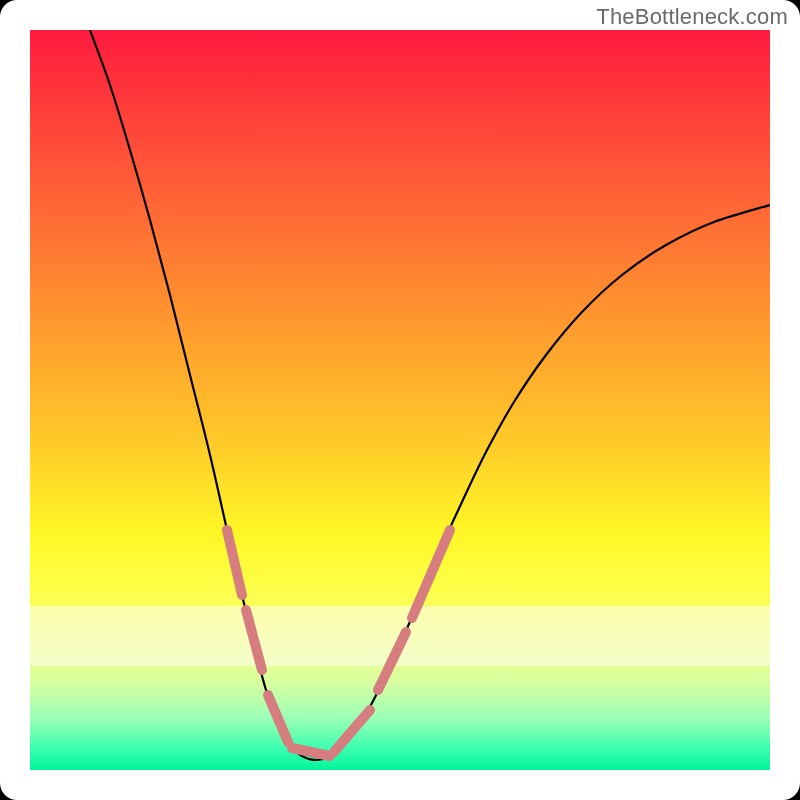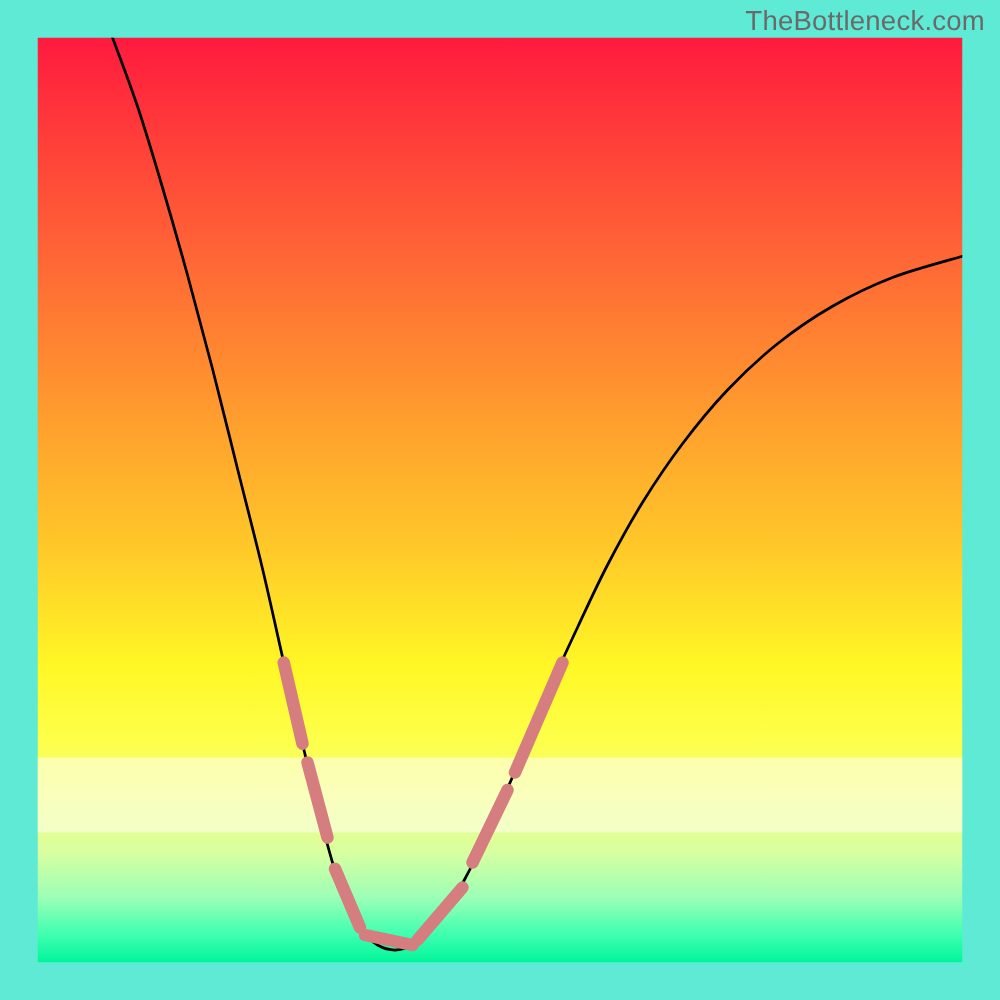--- a/index.html
+++ b/index.html
@@ -10,21 +10,22 @@
     overflow: hidden;
     background: #000;
     font-family: Arial, Helvetica, sans-serif;
   }
   .frame {
     position: absolute;
     left: 0;
     top: 0;
     width: 800px;
     height: 800px;
-    background: #5eead4;
+    background: #ffffff;
+    border-radius: 17px;
   }
   .watermark {
     position: absolute;
     top: 4px;
     right: 12px;
     color: #6a6a6a;
     font-size: 22px;
     font-weight: 400;
     letter-spacing: 0.2px;
     z-index: 50;

